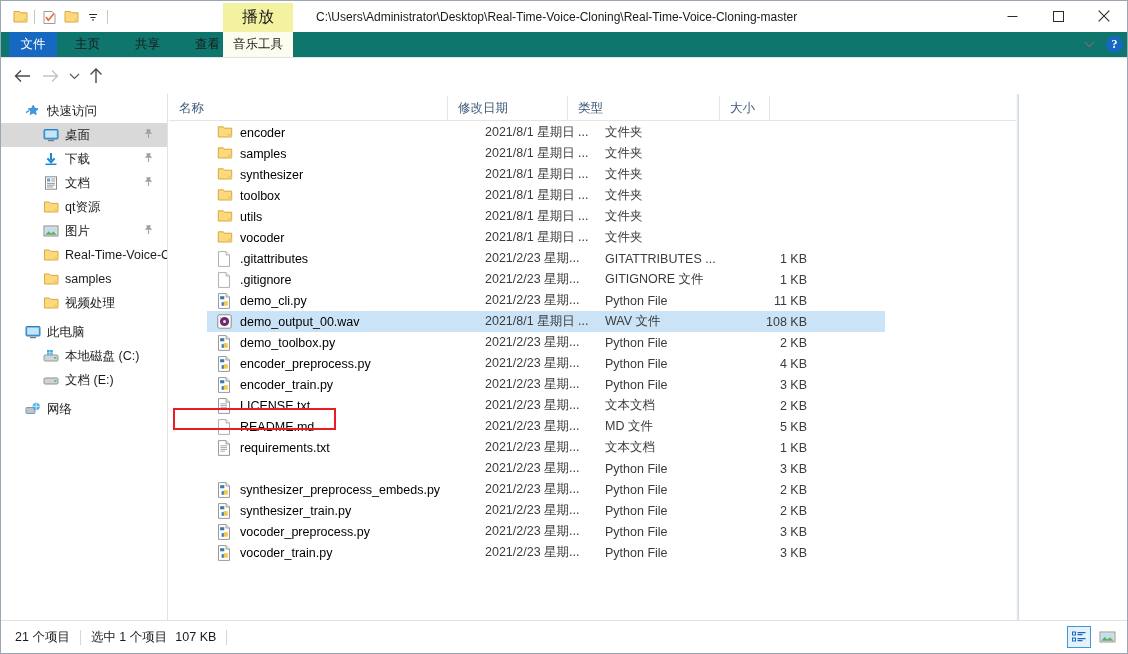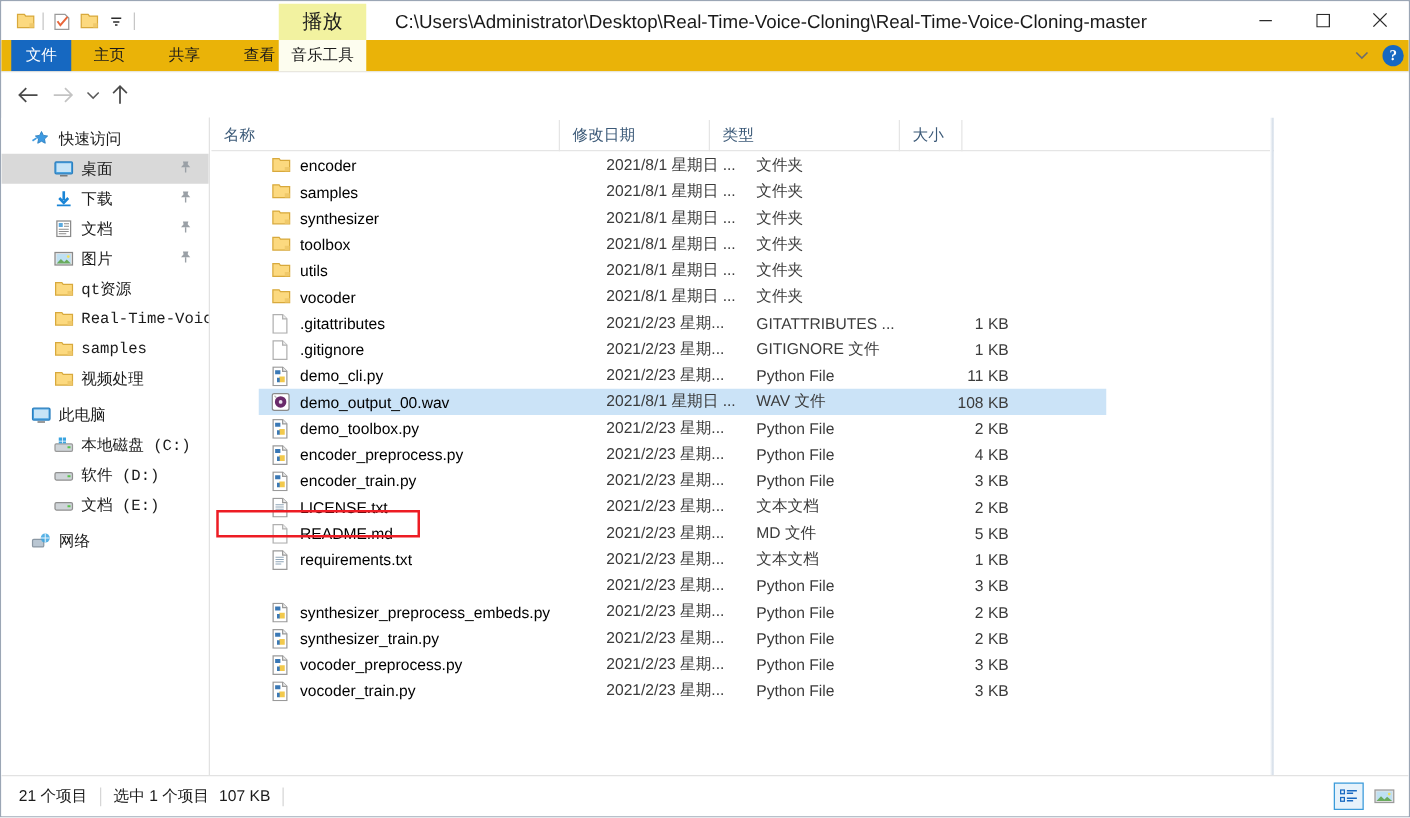--- a/index.html
+++ b/index.html
@@ -25,39 +25,39 @@
   .titlebar {
     position: absolute; left: 0; top: 0; width: 1126px; height: 32px;
     background: #ffffff;
   }
   .qat { position: absolute; left: 8px; top: 5px; height: 22px; display: flex; align-items: center; gap: 0px; }
   .qat-btn { width: 22px; height: 22px; display: flex; align-items: center; justify-content: center; }
   .qat-sep { width: 1px; height: 14px; background: #c6c6c6; margin: 0 3px; }
   .title-path {
     position: absolute; left: 315px; top: 0; height: 32px;
     display: flex; align-items: center;
-    font-size: 15px; color: #1a1a1a;
+    font-size: 12px; color: #1a1a1a;
     white-space: nowrap;
   }
   .wincontrols { position: absolute; right: 0; top: 0; height: 30px; display: flex; }
   .wc { width: 46px; height: 30px; display: flex; align-items: center; justify-content: center; }
   .wc svg { display: block; }
 
   
   .ctx-tabheader {
     position: absolute; left: 222px; top: 2px; width: 70px; height: 29px;
     background: #f2f2a0;
     display: flex; align-items: center; justify-content: center;
     font-size: 16px; color: #1b1b1b;
   }
 
   
   .tabsrow {
     position: absolute; left: 0; top: 31px; width: 1126px; height: 25px;
-    background: #eab308;
+    background: #0f766e;
   }
   .tab {
     position: absolute; top: 0; height: 25px;
     display: flex; align-items: center; justify-content: center;
     font-size: 12.5px; color: #1b1b1b;
     padding: 0 10px;
     white-space: nowrap;
   }
   .tab-file { background: #1668c1; color: #fff; }
   .tab-ctx { background: #fdfdef; }
@@ -113,21 +113,20 @@
   
   .body {
     position: absolute; left: 0; top: 93px; width: 1126px; height: 527px;
     background: #fff;
   }
   .sidebar {
     position: absolute; left: 0; top: 0; width: 167px; height: 527px;
     background: #ffffff;
     border-right: 1px solid #e2e2e2;
     overflow: hidden;
-    font-family: Liberation Mono, monospace;
   }
   .navitem {
     position: relative; height: 24px;
     display: flex; align-items: center;
     font-size: 12.5px; color: #1b1b1b;
     white-space: nowrap;
   }
   .navitem.sel { background: #d9d9d9; }
   .navitem .ico { width: 16px; height: 16px; display: flex; align-items: center; justify-content: center; flex: 0 0 16px; }
   .navitem .lbl { margin-left: 6px; overflow: hidden; }
@@ -395,43 +394,43 @@
           <svg width="11" height="11" viewBox="0 0 11 11">
               <path d="M3.3 1.2h4.4l-.6 2.2 2.1 2.3H1.8l2.1-2.3z" fill="#9aa0a6"></path>
               <path d="M5.5 5.7V10" stroke="#9aa0a6" stroke-width="1.1"></path>
             </svg>
         </span>
       </div>
 
       <div class="navitem lvl1">
         <span class="ico">
           <svg width="16" height="14" viewBox="0 0 16 14">
+              <path d="M1.5 2h5l1 1.4h7.5V12h-13.5z" fill="#fcd97f" stroke="#d8a93c" stroke-width="1"></path>
+              <path d="M11 8.8h4V12h-4z" fill="#f0c96a"></path>
+            </svg>
+        </span>
+        <span class="lbl">qt资源</span>
+      </div>
+
+      <div class="navitem lvl1">
+        <span class="ico">
+          <svg width="16" height="14" viewBox="0 0 16 14">
               <rect x="1" y="2" width="14" height="10" fill="#e8e8e8" stroke="#8a8a8a"></rect>
               <rect x="2.3" y="3.2" width="11.4" height="7.6" fill="#bfe0f2"></rect>
               <path d="M2.3 10.8l3.4-3.6 2.6 2.4 2.1-2.1 3.3 3.3z" fill="#6aab5e"></path>
               <circle cx="11.6" cy="5.2" r="1.1" fill="#f2e05a"></circle>
             </svg>
         </span>
         <span class="lbl">图片</span>
         <span class="pin">
           <svg width="11" height="11" viewBox="0 0 11 11">
               <path d="M3.3 1.2h4.4l-.6 2.2 2.1 2.3H1.8l2.1-2.3z" fill="#9aa0a6"></path>
               <path d="M5.5 5.7V10" stroke="#9aa0a6" stroke-width="1.1"></path>
             </svg>
         </span>
-      </div>
-
-      <div class="navitem lvl1">
-        <span class="ico">
-          <svg width="16" height="14" viewBox="0 0 16 14">
-              <path d="M1.5 2h5l1 1.4h7.5V12h-13.5z" fill="#fcd97f" stroke="#d8a93c" stroke-width="1"></path>
-              <path d="M11 8.8h4V12h-4z" fill="#f0c96a"></path>
-            </svg>
-        </span>
-        <span class="lbl">qt资源</span>
       </div>
 
       <div class="navitem lvl1">
         <span class="ico">
           <svg width="16" height="14" viewBox="0 0 16 14">
               <path d="M1.5 2h5l1 1.4h7.5V12h-13.5z" fill="#fcd97f" stroke="#d8a93c" stroke-width="1"></path>
               <path d="M11 8.8h4V12h-4z" fill="#f0c96a"></path>
             </svg>
         </span>
         <span class="lbl">Real-Time-Voice-C</span>
@@ -477,29 +476,20 @@
               <rect x="11" y="8" width="2.4" height="1.6" fill="#58c24b"></rect>
               <rect x="4" y="1" width="2.6" height="2.6" fill="#3ba4e0"></rect>
               <rect x="7.2" y="1" width="2.6" height="2.6" fill="#3ba4e0"></rect>
               <rect x="4" y="4.2" width="2.6" height="1.5" fill="#3ba4e0"></rect>
               <rect x="7.2" y="4.2" width="2.6" height="1.5" fill="#3ba4e0"></rect>
             </svg>
         </span>
         <span class="lbl">本地磁盘 (C:)</span>
       </div>
 
-      <div class="navitem lvl1">
-        <span class="ico">
-          <svg width="16" height="14" viewBox="0 0 16 14">
-              <rect x="1" y="5" width="14" height="6" rx="1.2" fill="#cfd4d8" stroke="#8f8f8f"></rect>
-              <rect x="11" y="7.2" width="2.4" height="1.6" fill="#58c24b"></rect>
-            </svg>
-        </span>
-        <span class="lbl">软件 (D:)</span>
-      </div>
 
       <div class="navitem lvl1">
         <span class="ico">
           <svg width="16" height="14" viewBox="0 0 16 14">
               <rect x="1" y="5" width="14" height="6" rx="1.2" fill="#cfd4d8" stroke="#8f8f8f"></rect>
               <rect x="11" y="7.2" width="2.4" height="1.6" fill="#58c24b"></rect>
             </svg>
         </span>
         <span class="lbl">文档 (E:)</span>
       </div>

